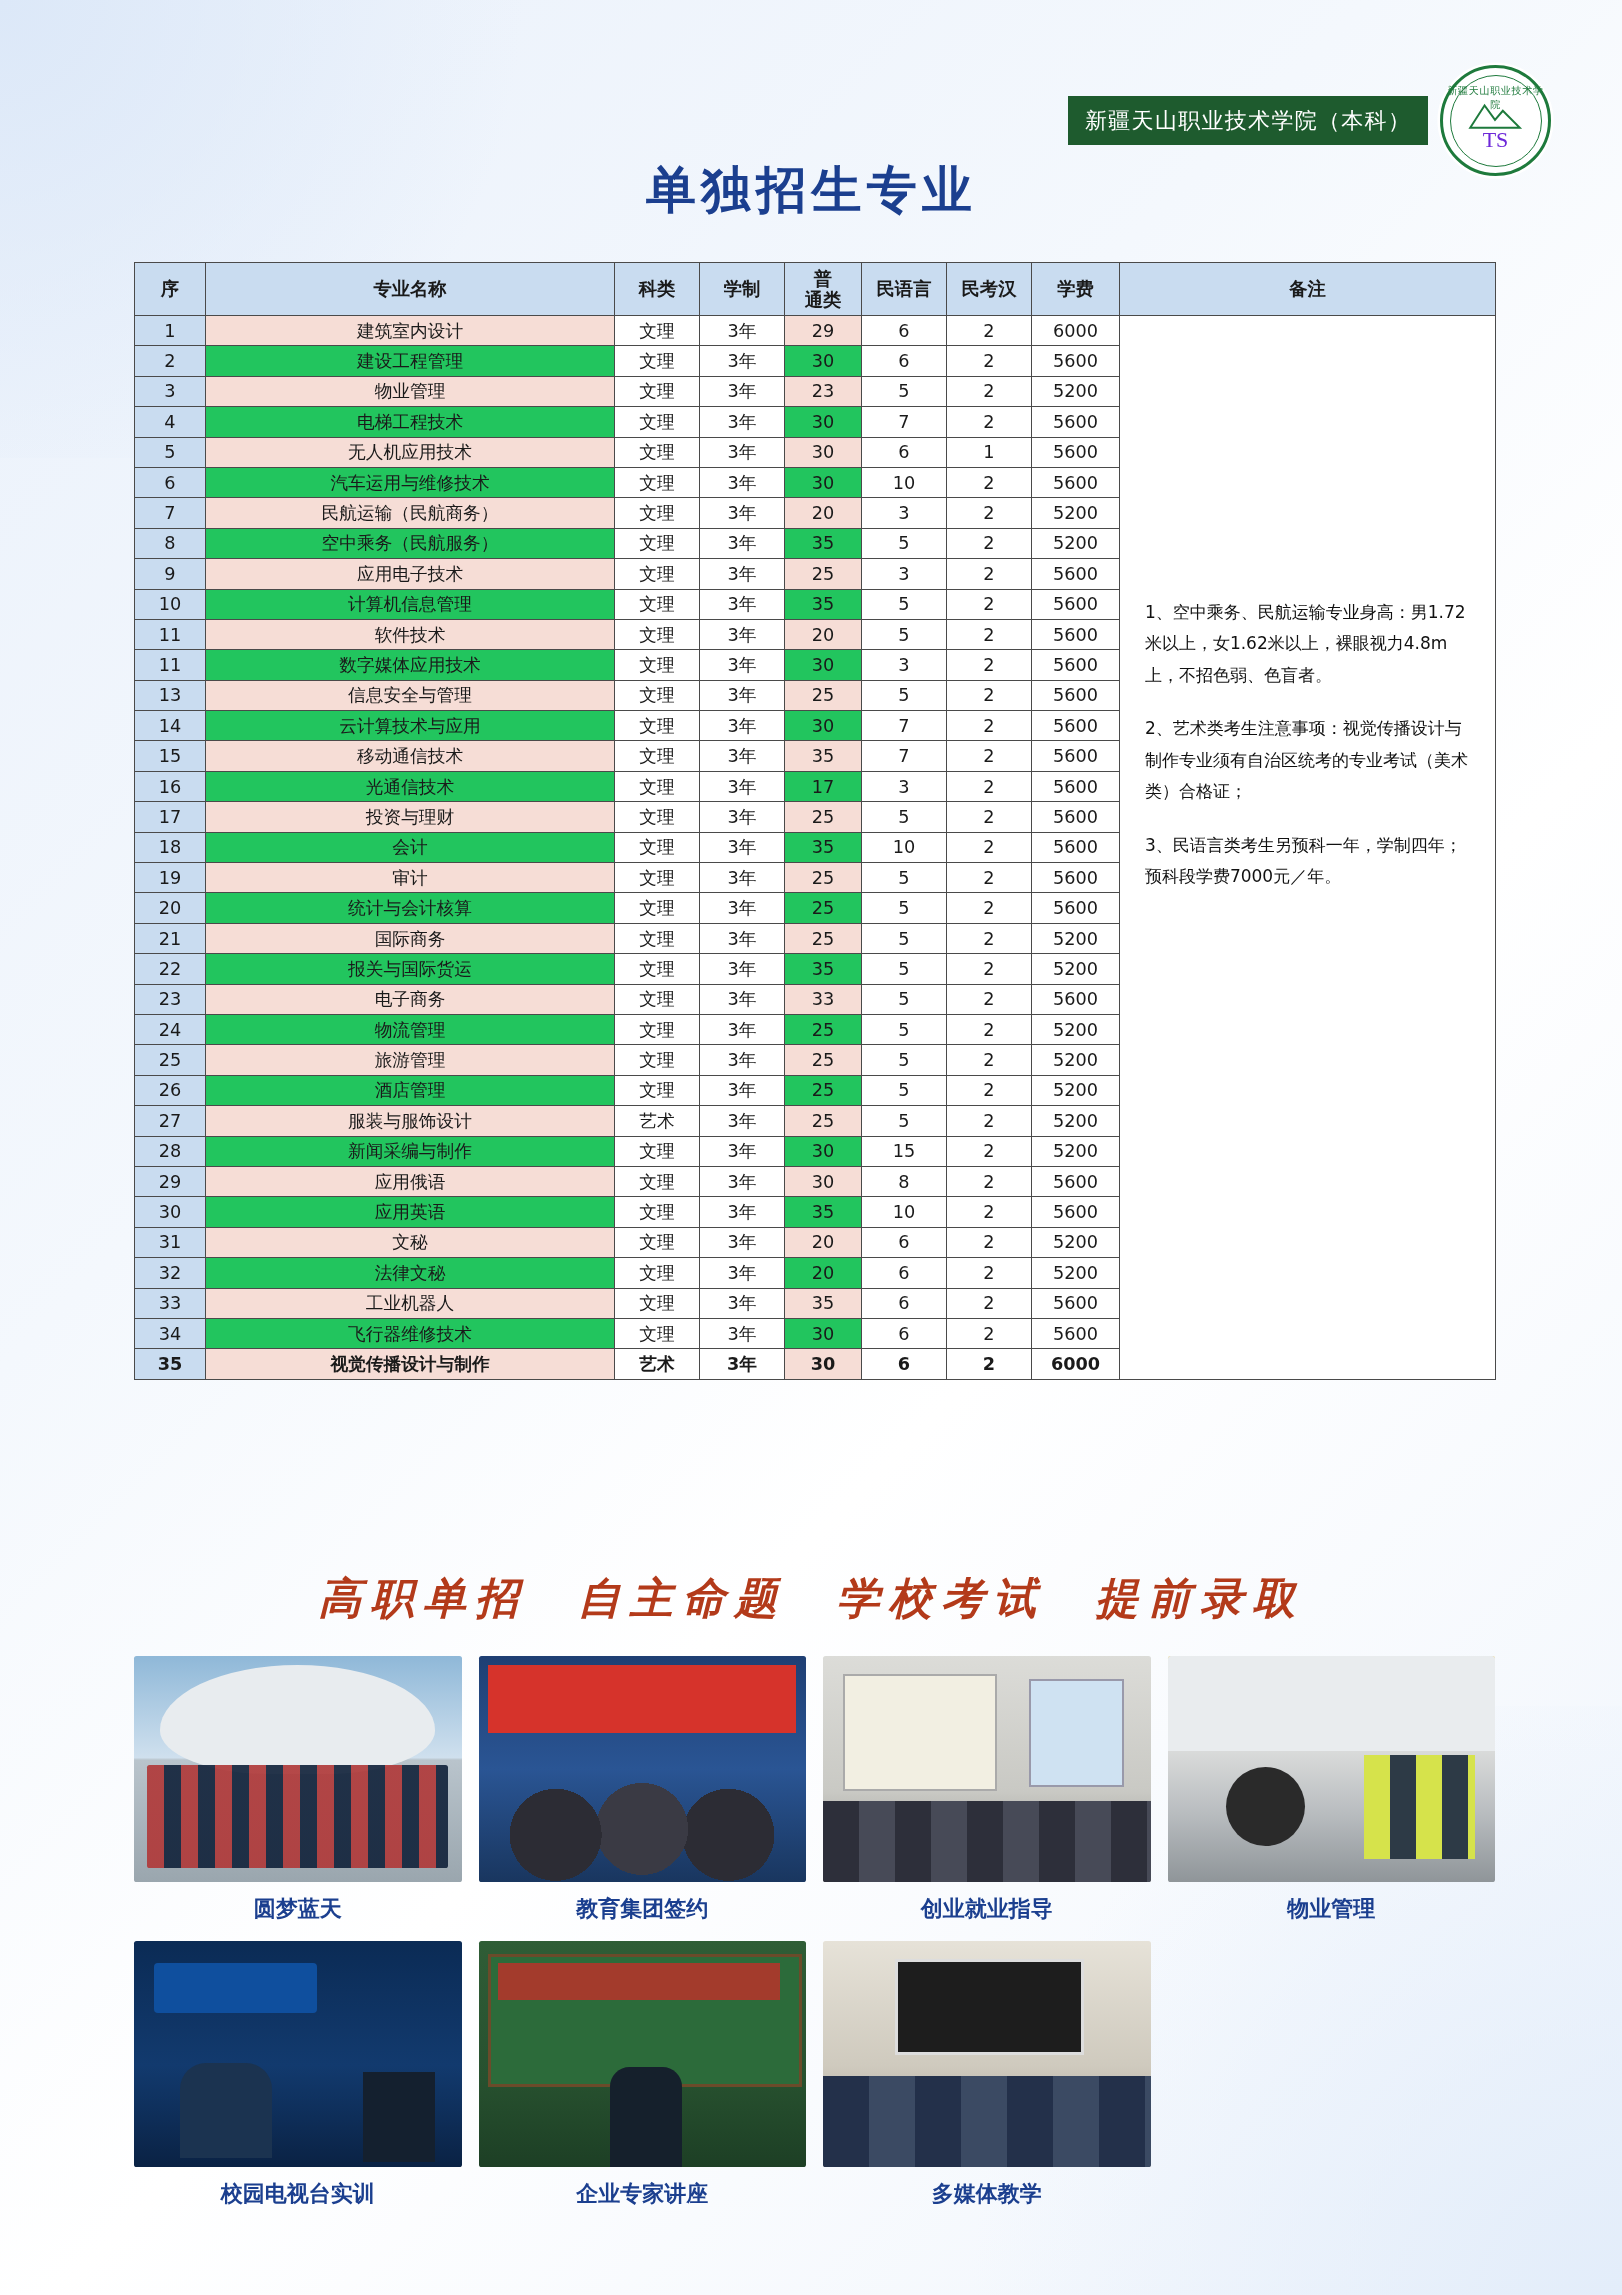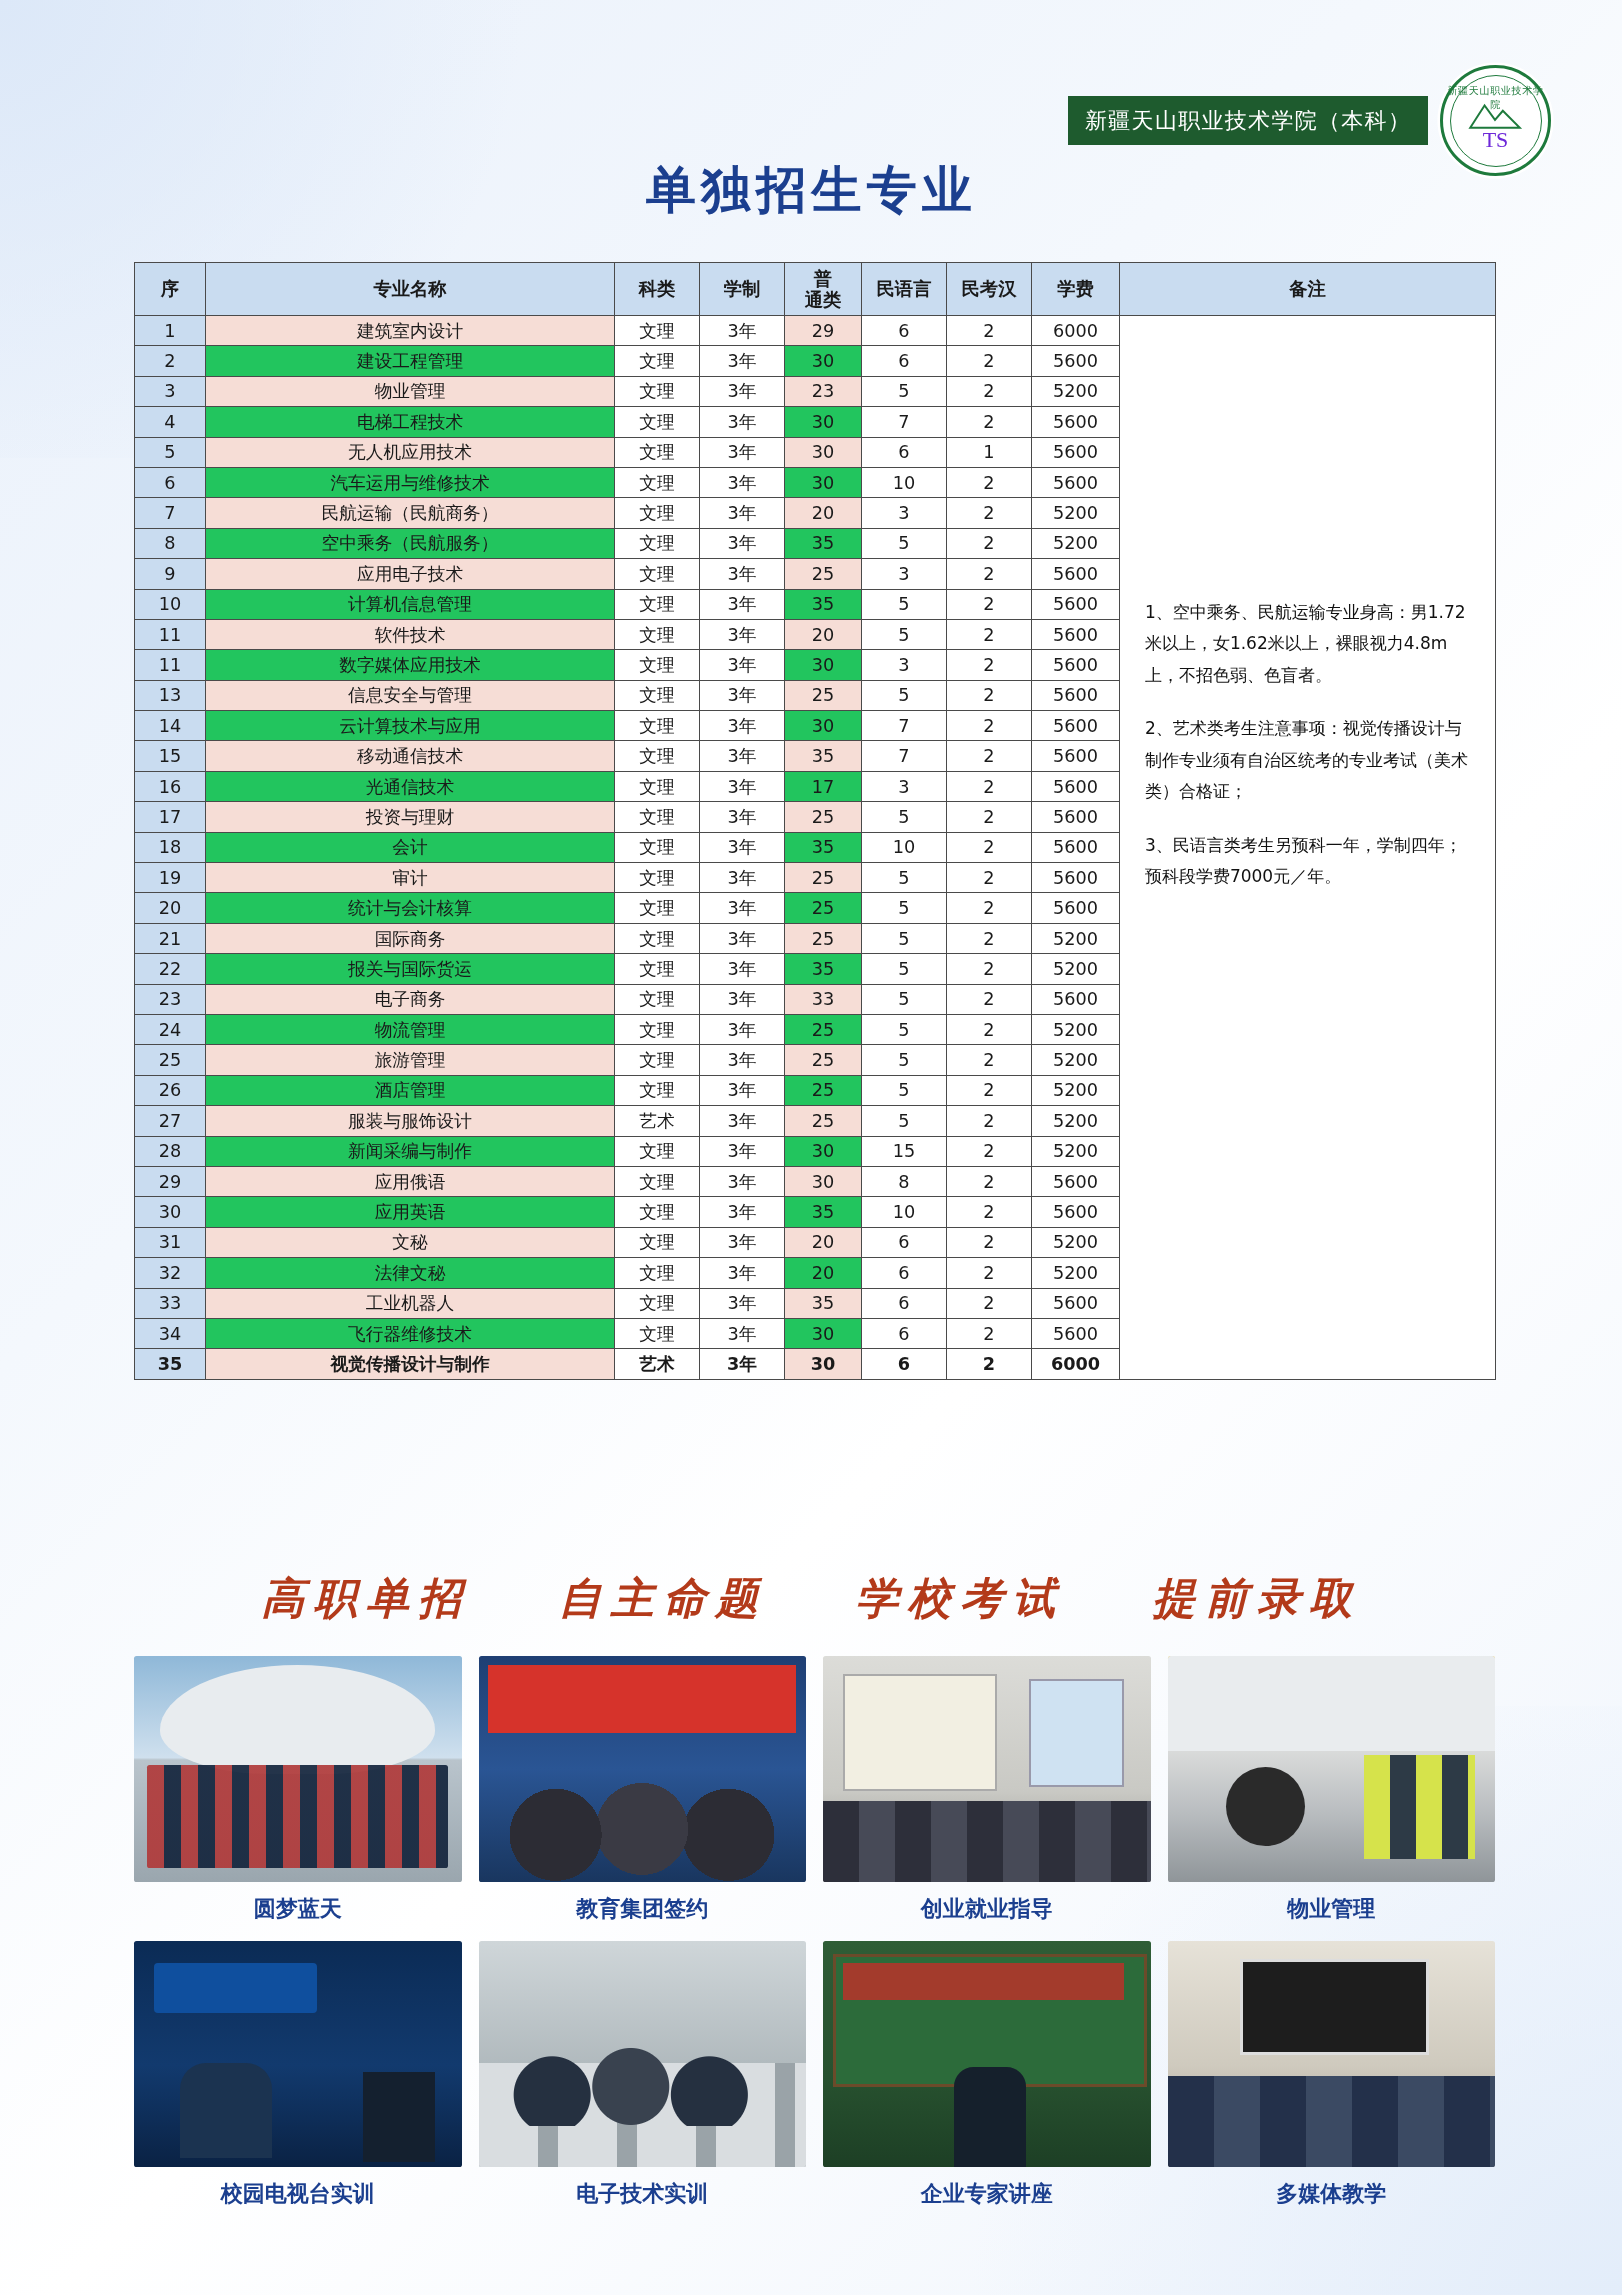--- a/index.html
+++ b/index.html
@@ -158,21 +158,21 @@
     left: 0;
     width: 100%;
     text-align: center;
     font-size: 43px;
     font-weight: bold;
     color: #b33a1a;
     letter-spacing: 9.2px;
     font-family: "DejaVu Serif", "Liberation Serif", serif;
     font-style: italic;
   }
-  .slogan span { margin: 0 32px; }
+  .slogan span { margin: 0 13px; }
 
   
   .gallery {
     position: absolute;
     top: 1656px;
     left: 134px;
     width: 1361px;
     display: grid;
     grid-template-columns: repeat(4, 1fr);
     grid-row-gap: 17px;
@@ -699,27 +699,20 @@
   </div>
   <div class="cell">
     <div class="photo p5">
         <div class="title-bar"></div>
         <div class="anchor"></div>
         <div class="cam"></div>
       </div>
     <div class="caption">校园电视台实训</div>
   </div>
   <div class="cell">
-    <div class="photo p6">
-        <div class="desks"></div>
-        <div class="people"></div>
-      </div>
-    <div class="caption">电子技术实训</div>
-  </div>
-  <div class="cell">
     <div class="photo p7">
         <div class="board"></div>
         <div class="redtext"></div>
         <div class="speaker"></div>
       </div>
     <div class="caption">企业专家讲座</div>
   </div>
   <div class="cell">
     <div class="photo p8">
         <div class="screen"></div>

